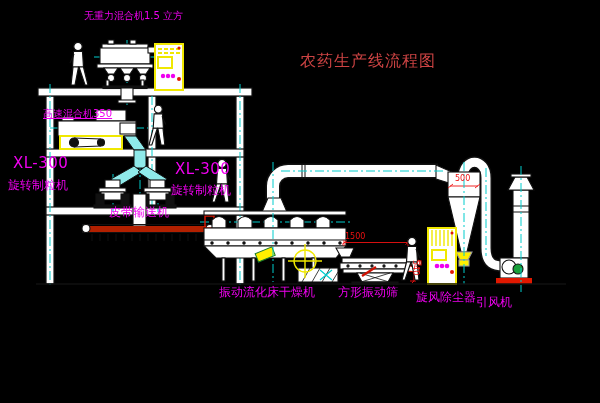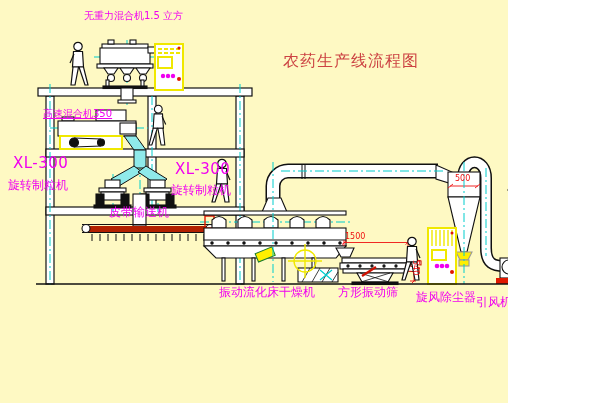--- a/index.html
+++ b/index.html
@@ -1,24 +1,24 @@
 <!DOCTYPE html>
 <html><head>
 <meta charset="utf-8">
 <style>
   html,body{margin:0;padding:0;background:#fff;}
-  .stage{position:relative;width:508px;height:403px;background:#fef9c3;overflow:hidden;
+  .stage{position:relative;width:600px;height:403px;background:#000000;overflow:hidden;
          font-family:"DejaVu Sans","Liberation Sans",sans-serif;}
   .stage svg{position:absolute;left:0;top:0;}
   .lbl{position:absolute;white-space:nowrap;color:#f000f0;line-height:1;}
   .sm{font-size:12px;}
   .md{font-size:10px;}
   .model{font-size:15px;letter-spacing:.5px;text-align:right;}
   .dim{position:absolute;white-space:nowrap;color:#ee1111;font-size:8px;line-height:1;}
-  .title-cn{position:absolute;color:#cc4343;font-size:16px;line-height:1;letter-spacing:1px;}
+  .title-cn{position:absolute;color:#cc4343;font-size:16px;line-height:1;letter-spacing:1px;margin-left:17px;}
   .title-cap{position:absolute;color:#cc4343;font-size:25px;line-height:1;letter-spacing:1px;}
   .rot90{transform:rotate(90deg);transform-origin:0 0;}
 </style>
 </head>
 <body>
 
 <div class="stage">
 
 <svg width="600" height="403" viewBox="0 0 600 403">
 

